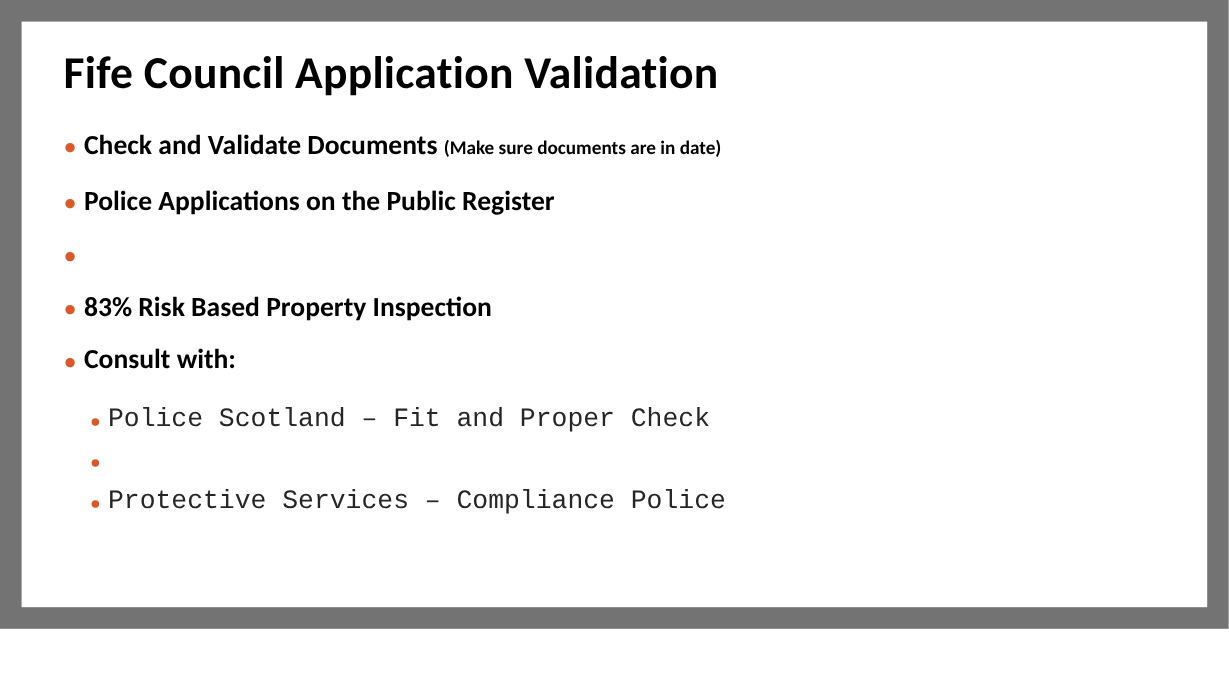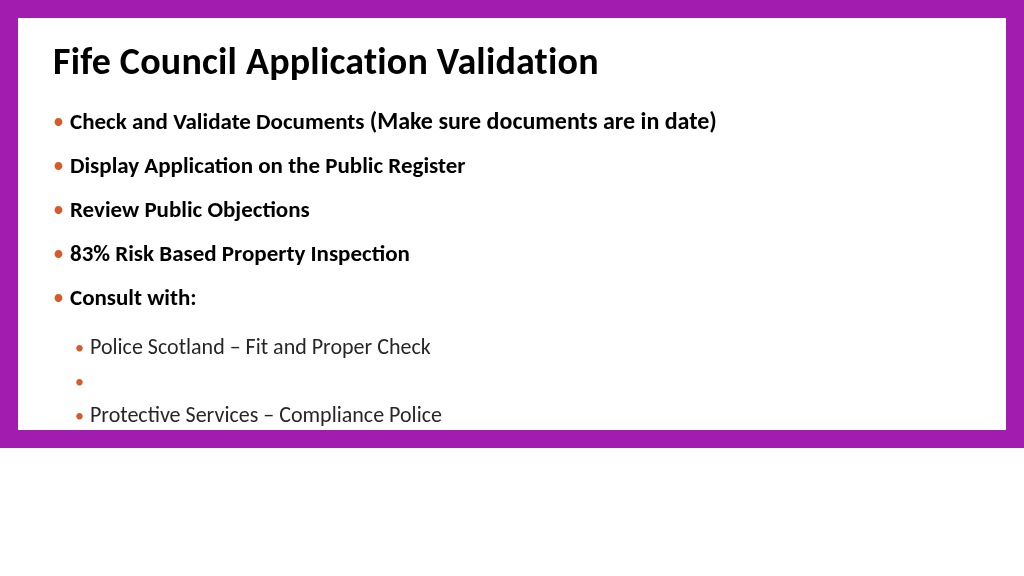--- a/index.html
+++ b/index.html
@@ -9,22 +9,22 @@
     }
     body {
       width: 1024px;
       height: 576px;
       background: #ffffff;
       font-family: Calibri, 'Segoe UI', Arial, sans-serif;
       overflow: hidden;
     }
     .slide-frame {
       width: 1024px;
-      height: 448px;
-      background: #a21caf;
+      height: 524px;
+      background: #737373;
       padding: 18px;
     }
     .slide-inner {
       width: 100%;
       height: 100%;
       background: #ffffff;
       padding: 20px 35px 20px 35px;
     }
     .title {
       font-size: 38px;
@@ -50,21 +50,21 @@
       flex-shrink: 0;
       margin-top: 2px;
     }
     .li-text {
       font-size: 23px;
       font-weight: 700;
       color: #000000;
       line-height: 30px;
     }
     .li-note {
-      font-size: 24px;
+      font-size: 16px;
       font-weight: 700;
       color: #000000;
       text-align: center;
     }
     .sub-list {
       list-style: none;
       margin-top: 20px;
       margin-left: 22px;
     }
     .sub-li {
@@ -79,43 +79,43 @@
       margin-right: 6px;
       font-weight: 400;
       flex-shrink: 0;
       margin-top: 2px;
     }
     .sub-text {
       font-size: 22px;
       font-weight: 400;
       color: #262626;
       line-height: 30px;
+      font-family: Liberation Mono, monospace;
     }
   </style>
 </head>
 <body>
 
 <div class="slide-frame">
   <div class="slide-inner">
     <h1 class="title">Fife Council Application Validation</h1>
 
     <ul class="main-list">
       <li class="main-li">
         <span class="bullet">•</span>
         <span class="li-text">
           <span>Check and Validate Documents </span><span class="li-note">(Make sure documents are in date)</span>
         </span>
       </li>
       <li class="main-li">
         <span class="bullet">•</span>
-        <span class="li-text">Display Application on the Public Register</span>
+        <span class="li-text">Police Applications on the Public Register</span>
       </li>
       <li class="main-li">
         <span class="bullet">•</span>
-        <span class="li-text">Review Public Objections</span>
       </li>
       <li class="main-li">
         <span class="bullet">•</span>
         <span class="li-text">83% Risk Based Property Inspection</span>
       </li>
       <li class="main-li">
         <span class="bullet">•</span>
         <span class="li-text">Consult with:</span>
       </li>
     </ul>

